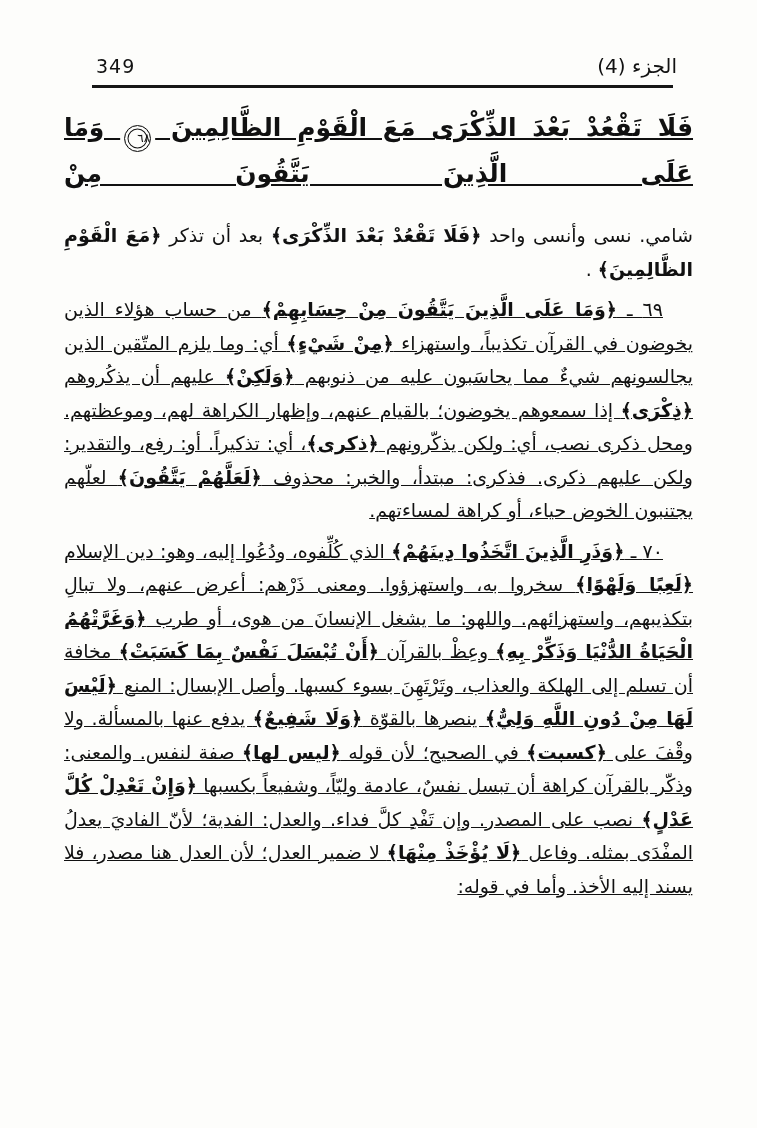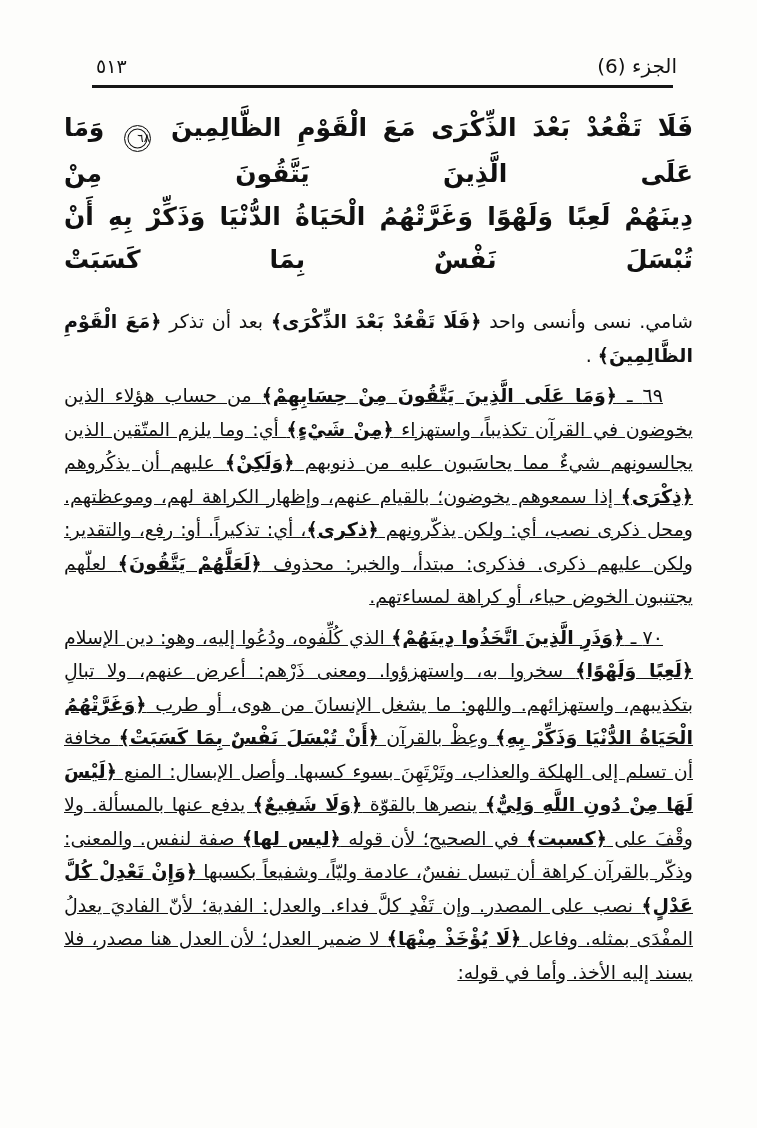--- a/index.html
+++ b/index.html
@@ -21,20 +21,21 @@
   }
   .header .pgnum { font-size: 19px; letter-spacing: 1px; }
   .rule { height: 3px; background: #161616; margin: 0 84px 0 92px; }
 
   
   .quran { margin: 18px 64px 0 64px; font-size: 25px; font-weight: bold; }
   .quran-line {
     line-height: 43px;
     text-align: justify;
     text-align-last: justify;
+    text-decoration: underline;
   }
   .vmark {
     display: inline-block; box-sizing: border-box;
     width: 27px; height: 27px;
     border: 1.5px solid #111; border-radius: 50%;
     box-shadow: inset 0 0 0 2.5px #fdfdfb, inset 0 0 0 3.5px #111;
     font-size: 12px; font-weight: normal;
     line-height: 25px; text-align: center;
     vertical-align: -6px; margin: 0 4px;
   }
@@ -43,28 +44,27 @@
   .commentary { margin: 24px 64px 0 64px; font-size: 19px; }
   .cpara { margin: 0 0 7px 0; line-height: 33.5px; text-align: justify; }
   .cpara.indent { text-indent: 30px; text-decoration: underline; }
   .iq { font-weight: bold; }
 </style>
 </head>
 <body>
 
 <div class="page">
   <div class="header">
-    <span>الجزء (6)</span>
-    <span class="pgnum">٥١٣</span>
+    <span>الجزء (4)</span>
+    <span class="pgnum">349</span>
   </div>
   <div class="rule"></div>
 
   <div class="quran">
       <div class="quran-line"><span>فَلَا تَقْعُدْ بَعْدَ الذِّكْرَى مَعَ الْقَوْمِ الظَّالِمِينَ </span><span class="vmark">٦٨</span><span> وَمَا عَلَى الَّذِينَ يَتَّقُونَ مِنْ</span></div>
-      <div class="quran-line"><span>دِينَهُمْ لَعِبًا وَلَهْوًا وَغَرَّتْهُمُ الْحَيَاةُ الدُّنْيَا وَذَكِّرْ بِهِ أَنْ تُبْسَلَ نَفْسٌ بِمَا كَسَبَتْ</span></div>
     </div>
 
   <div class="commentary">
       <p class="cpara"><span>شامي. نسى وأنسى واحد </span><span class="iq">﴿فَلَا تَقْعُدْ بَعْدَ الذِّكْرَى﴾</span><span> بعد أن تذكر </span><span class="iq">﴿مَعَ الْقَوْمِ الظَّالِمِينَ﴾</span><span> .</span></p>
       <p class="cpara indent"><span>٦٩ ـ </span><span class="iq">﴿وَمَا عَلَى الَّذِينَ يَتَّقُونَ مِنْ حِسَابِهِمْ﴾</span><span> من حساب هؤلاء الذين يخوضون في القرآن تكذيباً، واستهزاء </span><span class="iq">﴿مِنْ شَيْءٍ﴾</span><span> أي: وما يلزم المتّقين الذين يجالسونهم شيءٌ مما يحاسَبون عليه من ذنوبهم </span><span class="iq">﴿وَلَكِنْ﴾</span><span> عليهم أن يذكُروهم </span><span class="iq">﴿ذِكْرَى﴾</span><span> إذا سمعوهم يخوضون؛ بالقيام عنهم، وإظهار الكراهة لهم، وموعظتهم. ومحل ذكرى نصب، أي: ولكن يذكّرونهم </span><span class="iq">﴿ذكرى﴾</span><span>، أي: تذكيراً. أو: رفع، والتقدير: ولكن عليهم ذكرى. فذكرى: مبتدأ، والخبر: محذوف </span><span class="iq">﴿لَعَلَّهُمْ يَتَّقُونَ﴾</span><span> لعلّهم يجتنبون الخوض حياء، أو كراهة لمساءتهم.</span></p>
       <p class="cpara indent"><span>٧٠ ـ </span><span class="iq">﴿وَذَرِ الَّذِينَ اتَّخَذُوا دِينَهُمْ﴾</span><span> الذي كُلِّفوه، ودُعُوا إليه، وهو: دين الإسلام </span><span class="iq">﴿لَعِبًا وَلَهْوًا﴾</span><span> سخروا به، واستهزؤوا. ومعنى ذَرْهم: أعرض عنهم، ولا تبالِ بتكذيبهم، واستهزائهم. واللهو: ما يشغل الإنسانَ من هوى، أو طرب </span><span class="iq">﴿وَغَرَّتْهُمُ الْحَيَاةُ الدُّنْيَا وَذَكِّرْ بِهِ﴾</span><span> وعِظْ بالقرآن </span><span class="iq">﴿أَنْ تُبْسَلَ نَفْسٌ بِمَا كَسَبَتْ﴾</span><span> مخافة أن تسلم إلى الهلكة والعذاب، وتَرْتَهِنَ بسوء كسبها. وأصل الإبسال: المنع </span><span class="iq">﴿لَيْسَ لَهَا مِنْ دُونِ اللَّهِ وَلِيٌّ﴾</span><span> ينصرها بالقوّة </span><span class="iq">﴿وَلَا شَفِيعٌ﴾</span><span> يدفع عنها بالمسألة. ولا وقْفَ على </span><span class="iq">﴿كسبت﴾</span><span> في الصحيح؛ لأن قوله </span><span class="iq">﴿ليس لها﴾</span><span> صفة لنفس. والمعنى: وذكّر بالقرآن كراهة أن تبسل نفسٌ، عادمة وليّاً، وشفيعاً بكسبها </span><span class="iq">﴿وَإِنْ تَعْدِلْ كُلَّ عَدْلٍ﴾</span><span> نصب على المصدر. وإن تَفْدِ كلَّ فداء. والعدل: الفدية؛ لأنّ الفاديَ يعدلُ المفْدَى بمثله. وفاعل </span><span class="iq">﴿لَا يُؤْخَذْ مِنْهَا﴾</span><span> لا ضمير العدل؛ لأن العدل هنا مصدر، فلا يسند إليه الأخذ. وأما في قوله: </span></p>
     </div>
 </div>
 
 </body></html>

